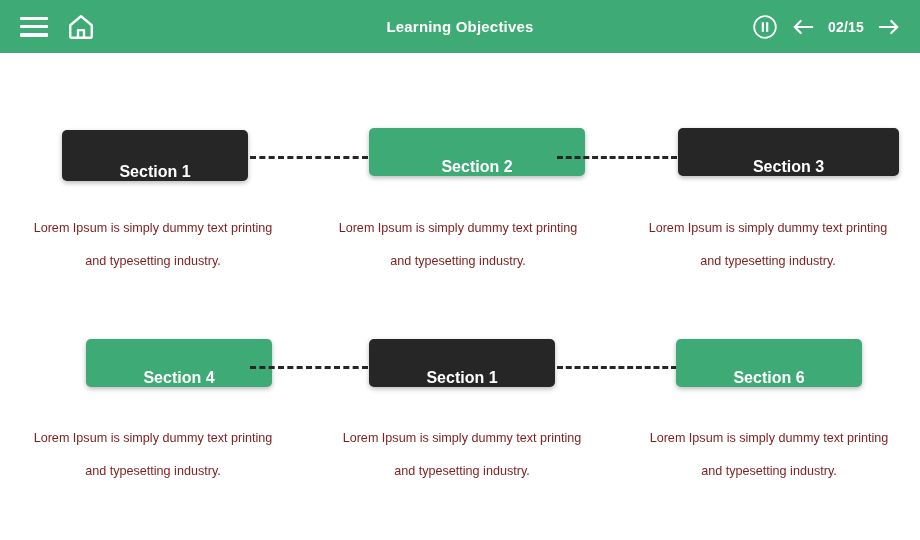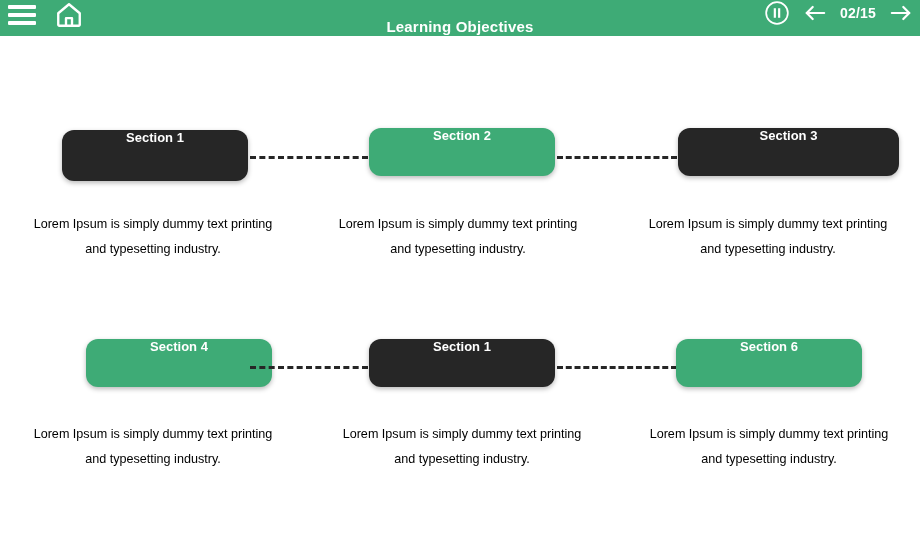--- a/index.html
+++ b/index.html
@@ -14,26 +14,26 @@
     font-family: "Liberation Sans", sans-serif;
     -webkit-font-smoothing: antialiased;
   }
 
   
   .header {
     position: absolute;
     left: 0;
     top: 0;
     width: 920px;
-    height: 36px;
+    height: 53px;
     background: #3eab76;
     display: flex;
-    align-items: flex-start;
+    align-items: center;
     box-sizing: border-box;
-    padding: 0 8px;
+    padding: 0 20px;
   }
   .header-left {
     display: flex;
     align-items: center;
     gap: 18px;
     flex: 0 0 auto;
   }
   .header-title {
     position: absolute;
     left: 0;
@@ -98,46 +98,46 @@
   .row {
     position: absolute;
     left: 0;
     width: 920px;
   }
   .row-1 { top: 64px; }
   .row-2 { top: 272px; }
 
   .node {
     position: absolute;
-    border-radius: 12px;
-    display: flex;
-    align-items: flex-start;
+    border-radius: 5px;
+    display: flex;
+    align-items: flex-end;
     justify-content: center;
     color: #ffffff;
-    font-size: 13px;
+    font-size: 16px;
     font-weight: bold;
     box-shadow: 0 2px 5px rgba(0,0,0,0.28);
     box-sizing: border-box;
     cursor: pointer;
   }
   .node.dark  { background: #262626; }
   .node.green { background: #3eab76; }
 
   .connector {
     position: absolute;
     height: 0;
     border-top: 3px dashed #262626;
   }
 
   .desc {
     position: absolute;
     text-align: center;
-    color: #000000;
+    color: #7f1d1d;
     font-size: 12.6px;
-    line-height: 25px;
+    line-height: 33px;
   }
 </style>
 </head>
 <body>
 
 <div class="header">
 
   <div class="header-left">
     <div class="hamburger">
       <span></span>
@@ -185,21 +185,21 @@
 <div class="canvas">
 
   <div class="row row-1">
 
     <div class="node dark" style="left:62px; top:13px; width:186px; height:51px;">
       <span>Section 1</span>
     </div>
 
     <div class="connector" style="left:250px; top:39px; width:118px;"></div>
 
-    <div class="node green" style="left:369px; top:11px; width:186px; height:48px;">
+    <div class="node green" style="left:369px; top:11px; width:216px; height:48px;">
       <span>Section 2</span>
     </div>
 
     <div class="connector" style="left:557px; top:39px; width:120px;"></div>
 
     <div class="node dark" style="left:678px; top:11px; width:221px; height:48px;">
       <span>Section 3</span>
     </div>
 
     <div class="desc" style="left:22px; top:95px; width:262px;">Lorem Ipsum is simply dummy text printing and typesetting industry.</div>

